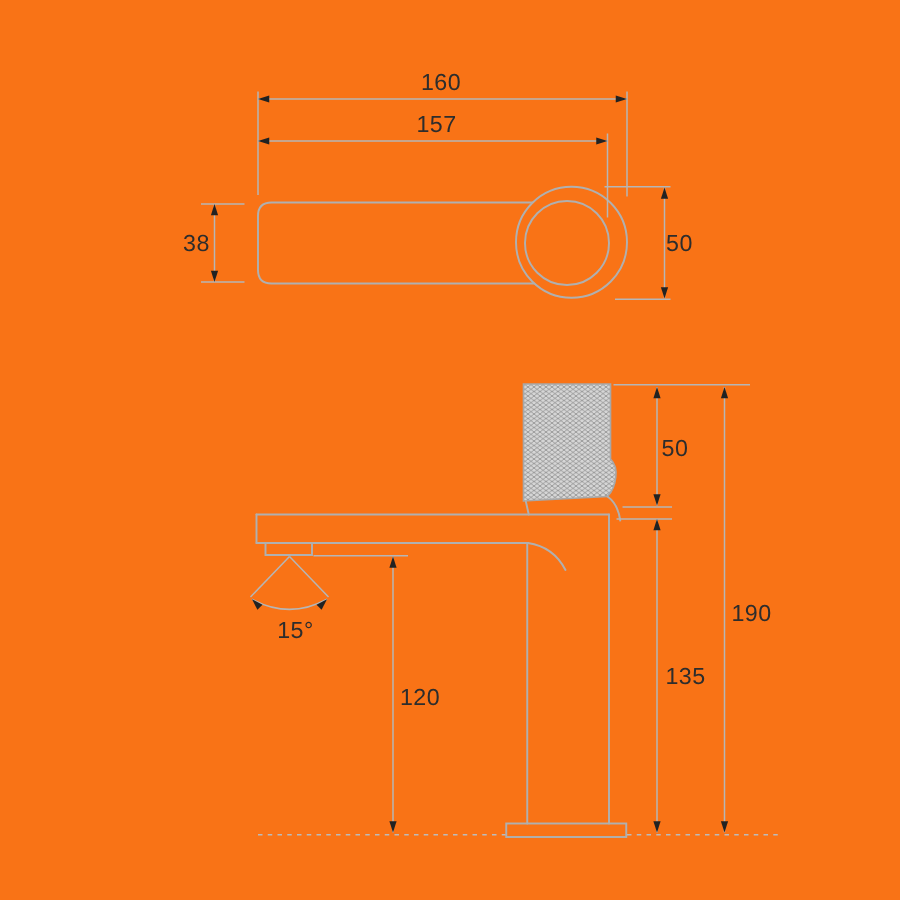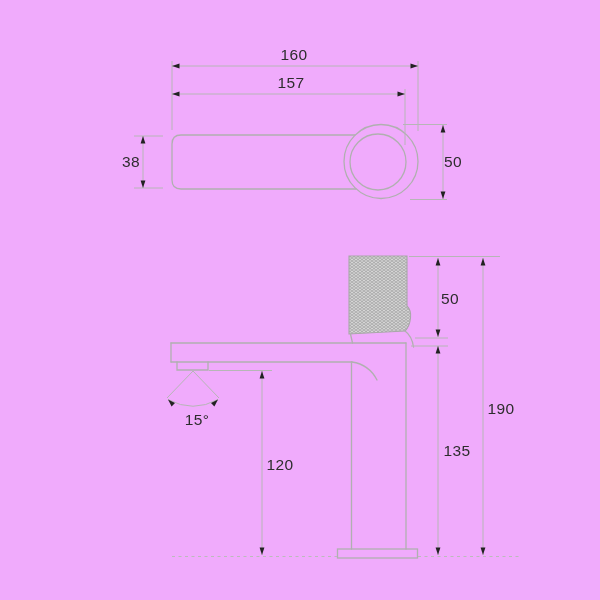--- a/index.html
+++ b/index.html
@@ -8,21 +8,21 @@
     background: #ffffff;
     width: 600px;
     height: 600px;
     overflow: hidden;
     font-family: "Liberation Sans", sans-serif;
   }
   .stage {
     position: relative;
     width: 600px;
     height: 600px;
-    background: #f0abfc;
+    background: #f97316;
   }
   svg { display: block; }
   .geo {
     fill: none;
     stroke: #b0b0b0;
     stroke-width: 1.3;
     stroke-linecap: round;
   }
   .dim {
     fill: none;

